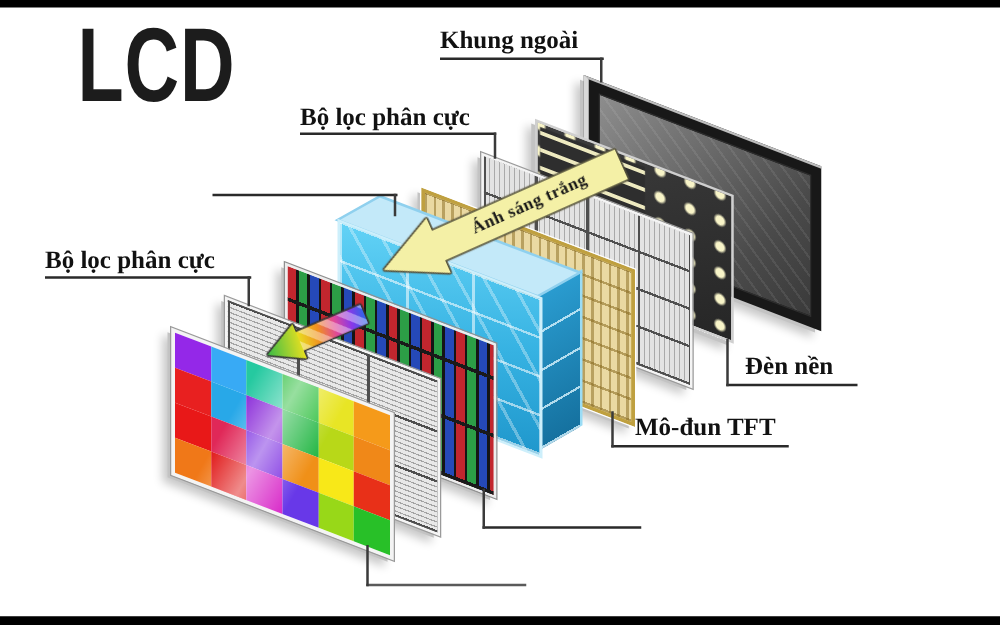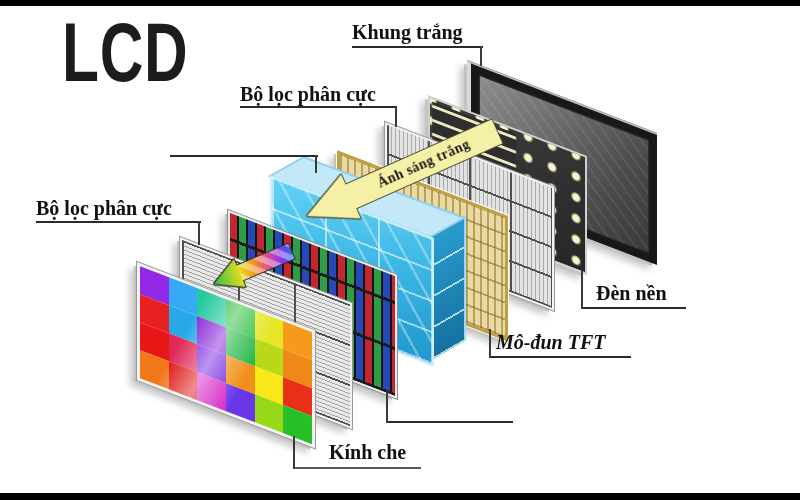--- a/index.html
+++ b/index.html
@@ -130,21 +130,21 @@
   #lbl-khung-ngoai{left:352px;top:21px;}       #ul-khung-ngoai{left:352px;top:46px;width:131px;}
   #conn-khung-ngoai{left:480px;top:46px;height:20px;}
   #lbl-phan-cuc-top{left:240px;top:83px;}      #ul-phan-cuc-top{left:240px;top:106px;width:157px;}
   #conn-phan-cuc-top{left:395px;top:106px;height:21px;}
   #lbl-tinh-the-long{left:170px;top:130px;}    #ul-tinh-the-long{left:170px;top:155px;width:148px;}
   #conn-tinh-the-long{left:315px;top:155px;height:18px;}
   #lbl-phan-cuc-left{left:36px;top:197px;}     #ul-phan-cuc-left{left:36px;top:221px;width:165px;}
   #conn-phan-cuc-left{left:198px;top:221px;height:24px;}
   #lbl-den-nen{left:596px;top:282px;}          #ul-den-nen{left:581px;top:307px;width:105px;}
   #conn-den-nen{left:581px;top:271px;height:38px;}
-  #lbl-mo-dun-tft{left:496px;top:331px;font-style:italic;}       #ul-mo-dun-tft{left:489px;top:356px;width:142px;}
+  #lbl-mo-dun-tft{left:508px;top:331px;}       #ul-mo-dun-tft{left:489px;top:356px;width:142px;}
   #conn-mo-dun-tft{left:489px;top:329px;height:29px;}
   #lbl-bo-loc-mau{left:397px;top:396px;}       #ul-bo-loc-mau{left:386px;top:421px;width:127px;}
   #conn-bo-loc-mau{left:386px;top:391px;height:32px;}
   #lbl-kinh-che{left:329px;top:441px;}         #ul-kinh-che{left:293px;top:467px;width:128px;background:#5a5a5a;}
   #conn-kinh-che{left:293px;top:436px;height:33px;}
 </style>
 </head>
 <body>
 
 <div id="stage">
@@ -210,21 +210,21 @@
     <div class="shaft">
       <span>Ánh sáng trắng</span>
     </div>
   </div>
 
   <div class="arrow" id="out-arrow">
     <div class="head"></div>
     <div class="shaft"></div>
   </div>
 
-  <div class="lbl" id="lbl-khung-ngoai">Khung trắng</div>
+  <div class="lbl" id="lbl-khung-ngoai">Khung ngoài</div>
   <div class="ul" id="ul-khung-ngoai"></div>
   <div class="conn" id="conn-khung-ngoai"></div>
 
   <div class="lbl" id="lbl-phan-cuc-top">Bộ lọc phân cực</div>
   <div class="ul" id="ul-phan-cuc-top"></div>
   <div class="conn" id="conn-phan-cuc-top"></div>
 
   <div class="ul" id="ul-tinh-the-long"></div>
   <div class="conn" id="conn-tinh-the-long"></div>
 
@@ -236,17 +236,16 @@
   <div class="ul" id="ul-den-nen"></div>
   <div class="conn" id="conn-den-nen"></div>
 
   <div class="lbl" id="lbl-mo-dun-tft">Mô-đun TFT</div>
   <div class="ul" id="ul-mo-dun-tft"></div>
   <div class="conn" id="conn-mo-dun-tft"></div>
 
   <div class="ul" id="ul-bo-loc-mau"></div>
   <div class="conn" id="conn-bo-loc-mau"></div>
 
-  <div class="lbl" id="lbl-kinh-che">Kính che</div>
   <div class="ul" id="ul-kinh-che"></div>
   <div class="conn" id="conn-kinh-che"></div>
 
 </div>
 
 </body></html>

